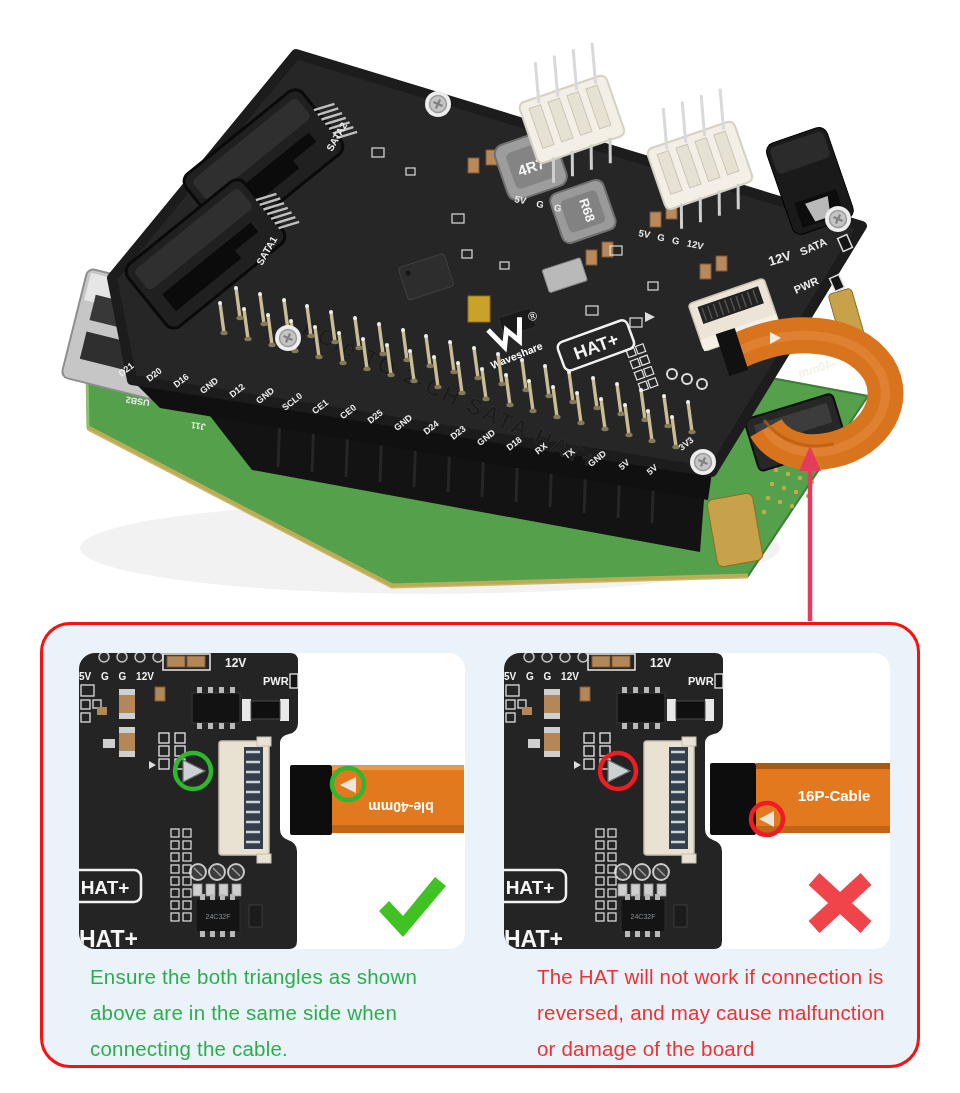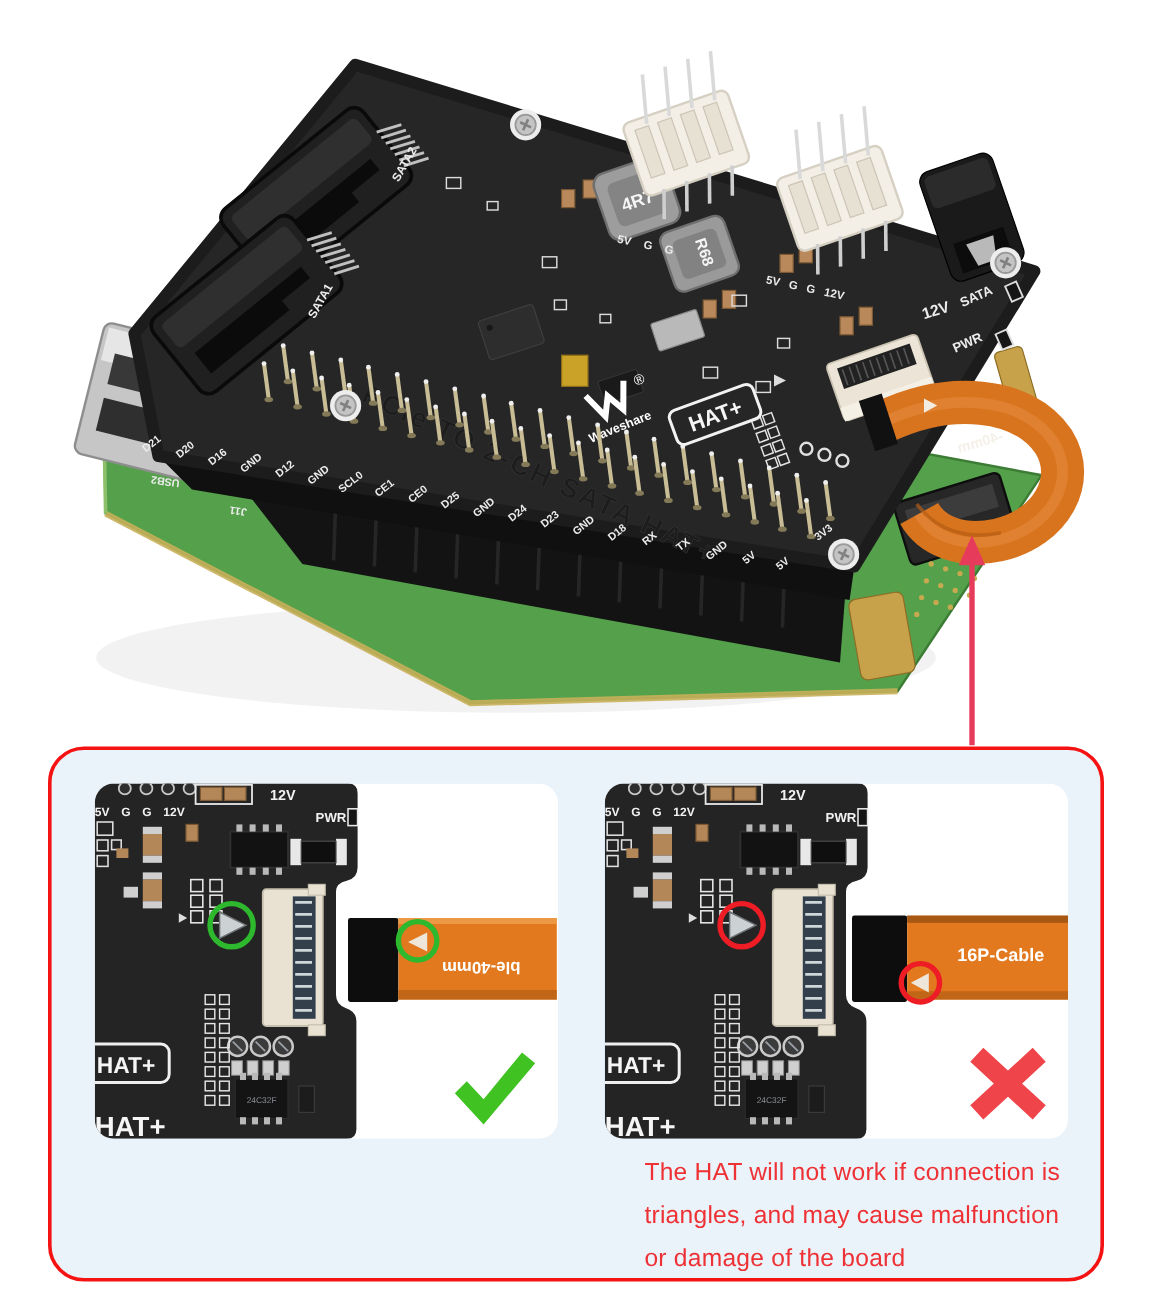--- a/index.html
+++ b/index.html
@@ -482,15 +482,16 @@
             <rect x="252" y="173" width="135" height="7" fill="#b65f15" opacity="0.75"></rect>
             <text x="330" y="148" text-anchor="middle" font-size="15" font-weight="bold" fill="#ffffff">16P-Cable</text>
             <polygon points="270,158 270,174 255,166" fill="#efe6da"></polygon>
             <circle cx="263" cy="166" r="16" fill="none" stroke="#ee1c24" stroke-width="4.5"></circle>
           </g>
           <path d="M310,226 L362,274 M362,226 L310,274" stroke="#ef4449" stroke-width="16" stroke-linecap="butt"></path>
         </g>
       </g>
     </svg>
 
-    <p class="cap cap-red">The HAT will not work if connection is triangles, and may cause malfunction or damage of the board</p>
+    <p class="cap cap-green">Ensure the both triangles as shown above are in the same side when connecting the cable.</p>
+    <p class="cap cap-red">The HAT will not work if connection is reversed, and may cause malfunction or damage of the board</p>
   </div>
 </div>
 
 </body></html>

